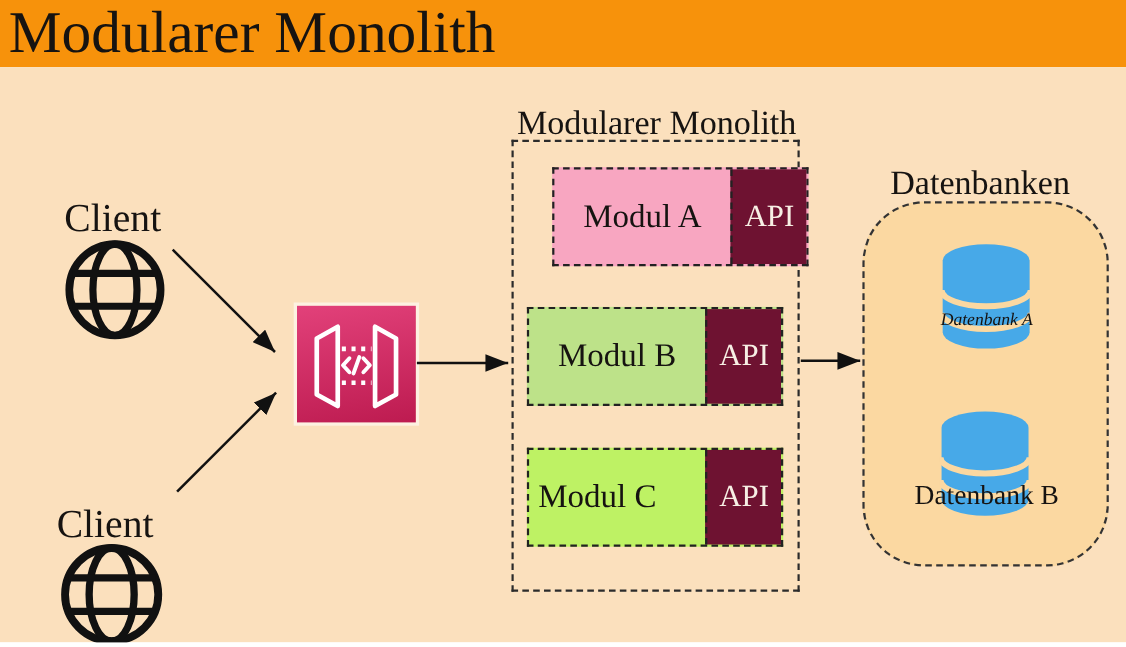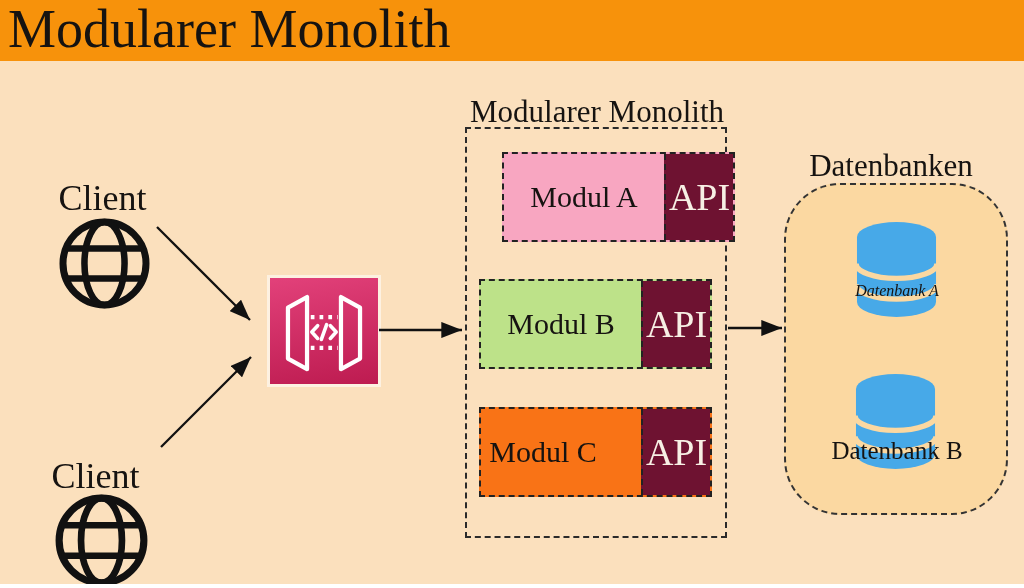--- a/index.html
+++ b/index.html
@@ -27,21 +27,21 @@
   #gateway-label{left:252px;top:324px;width:144px;font-size:24px;}
 
   
   #monolith-title{left:466px;top:33px;width:262px;font-size:31px;}
   #monolith-box{left:465px;top:66px;width:262px;height:411px;border:2px dashed #2b2b2b;}
   .module{left:479px;width:233px;height:90px;border:2px dashed #222;display:flex;align-items:stretch;}
   #module-a{top:91px;}
   #module-b{top:218px;}
   #module-c{top:346px;}
   .mod-label{flex:1;display:flex;align-items:center;justify-content:center;font-size:30px;color:var(--ink);}
-  .mod-api{width:69px;background:var(--api-bg);border-left:2px dashed #222;display:flex;align-items:center;justify-content:center;font-size:38px;color:var(--api-text);}
+  .mod-api{width:69px;background:var(--api-bg);border-left:2px dashed #222;display:flex;align-items:center;justify-content:center;font-size:28px;color:var(--api-text);}
 
   
   #db-title{left:771px;top:87px;width:240px;font-size:31px;}
   #db-box{left:784px;top:122px;width:224px;height:332px;border:2px dashed #333;border-radius:56px;background:var(--db-box-bg);}
   #db-icon-a{left:855px;top:159px;}
   #db-icon-b{left:854px;top:311px;}
   #db-label-a{left:797px;top:221px;width:200px;font-size:16px;z-index:3;font-style:italic;}
   #db-label-b{left:797px;top:376px;width:200px;font-size:25px;z-index:3;}
 
   #arrow-layer{position:absolute;left:0;top:0;width:1024px;height:523px;pointer-events:none;z-index:2;}
@@ -108,21 +108,21 @@
     <div class="abs" id="monolith-box"></div>
 
     <div class="abs module" id="module-a" style="background: rgb(248, 166, 193); margin-left: 23px;">
       <div class="mod-label">Modul A</div>
       <div class="mod-api">API</div>
     </div>
     <div class="abs module" id="module-b" style="background: rgb(189, 226, 137);">
       <div class="mod-label">Modul B</div>
       <div class="mod-api">API</div>
     </div>
-    <div class="abs module" id="module-c" style="background: #f97316; gap: 36px;">
+    <div class="abs module" id="module-c" style="background: #bef264; gap: 36px;">
       <div class="mod-label">Modul C</div>
       <div class="mod-api">API</div>
     </div>
 
     <div class="abs lbl" id="db-title">Datenbanken</div>
     <div class="abs" id="db-box"></div>
 
     <svg class="abs" id="db-icon-a" width="83" height="99" viewBox="0 0 84 100">
       <path d="M2 17 A40 15 0 0 1 82 17 L82 83 A40 15 0 0 1 2 83 Z" style="fill:var(--db-blue)"></path>
       <path d="M1 44 A41 15 0 0 0 83 44" fill="none" style="stroke:var(--db-box-bg)" stroke-width="5.5"></path>

